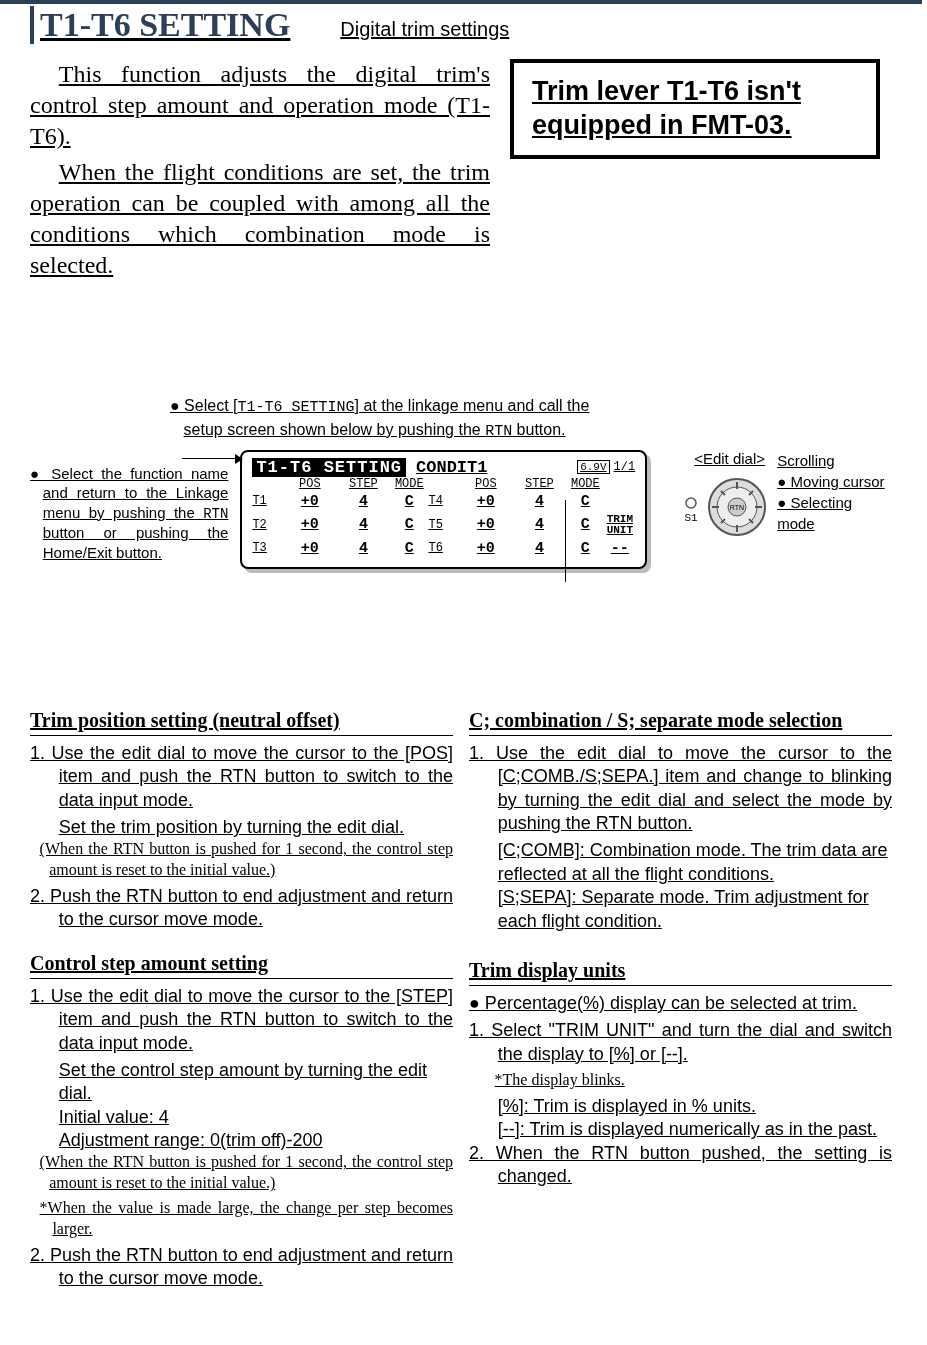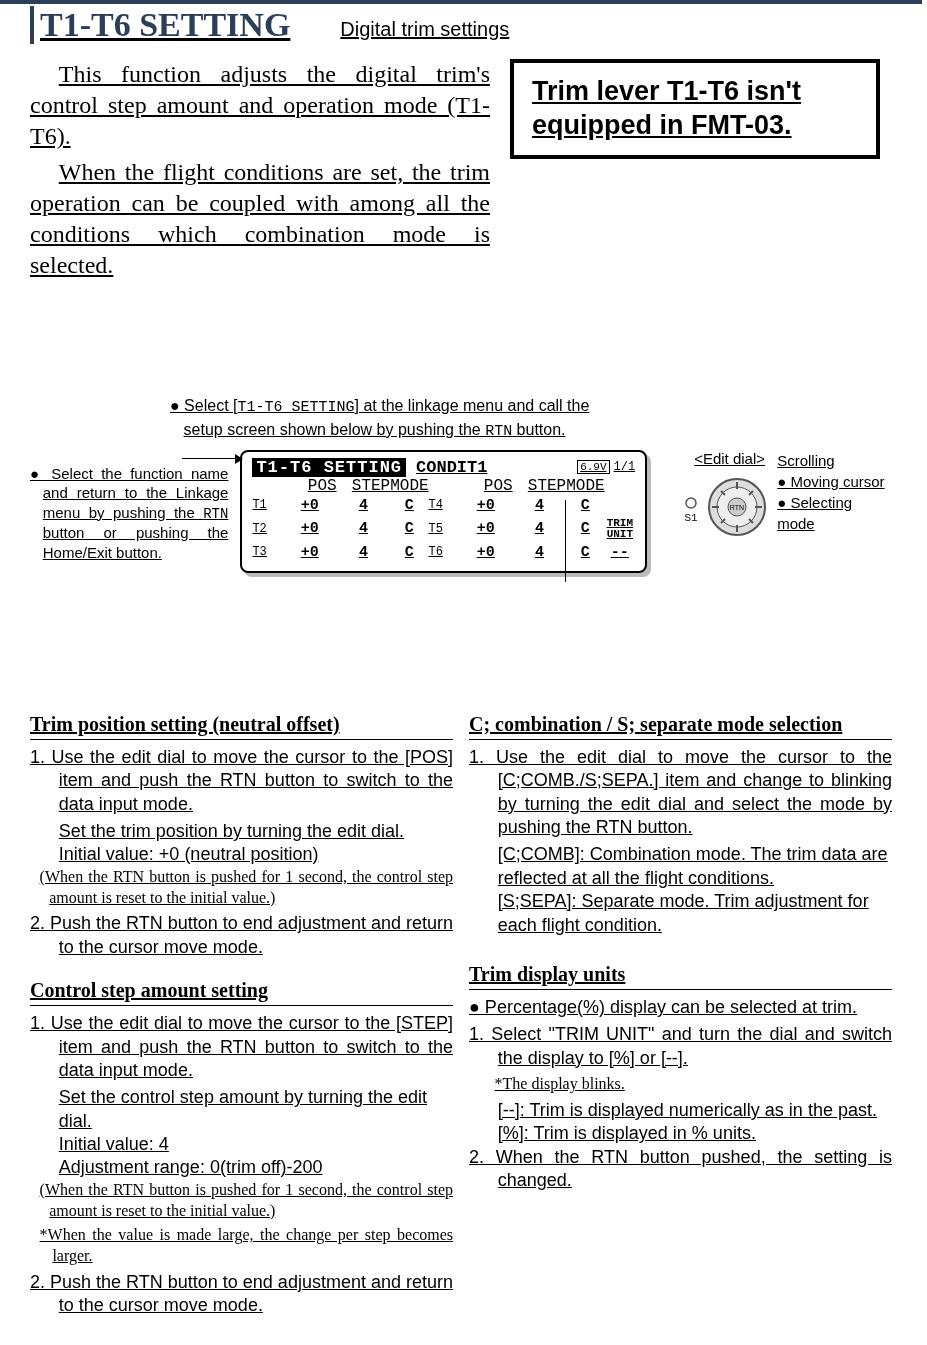--- a/index.html
+++ b/index.html
@@ -97,21 +97,21 @@
     background: #fff;
     box-shadow: 4px 4px 0 #bbb;
     position: relative;
   }
   .lcd .l-line { display: flex; align-items: center; }
   .lcd .hdr { background: #000; color: #fff; padding: 0 4px; font-weight: bold; font-size: 17px; letter-spacing: 1px; }
   .lcd .hdr2 { font-weight: bold; margin-left: 10px; font-size: 17px; }
   .lcd .batt { border: 1px solid #000; font-size: 11px; padding: 0 2px; margin-left: auto; }
   .lcd .page-ind { font-size: 12px; margin-left: 4px; }
   .lcd table { border-collapse: collapse; width: 100%; font-size: 15px; table-layout: fixed; }
-  .lcd th { font-size: 16px; font-weight: normal; text-align: right; padding: 0; }
+  .lcd th { font-size: 12px; font-weight: normal; text-align: center; padding: 0; }
   .lcd td { text-align: center; padding: 2px 0; font-weight: bold; }
   .lcd .tlab { font-size: 12px; font-weight: normal; text-align: left; }
   .lcd .trim-unit { font-size: 11px; line-height: 1; text-align: center; }
   .lcd-pointer-top {
     position: absolute;
     left: -60px; top: 6px; width: 60px; height: 12px;
     border-top: 1px solid #000;
   }
   .lcd-pointer-top::after { content:""; position:absolute; right:-1px; top:-5px; width:0; height:0; border-left:8px solid #000; border-top:5px solid transparent; border-bottom:5px solid transparent; }
   .dial-area {
@@ -293,21 +293,20 @@
     </div>
   </div>
 
   <div class="vline1"></div>
 
   <div class="columns">
     <div class="col">
       <div class="sec-h">Trim position setting (neutral offset)</div>
       <div class="li">1. Use the edit dial to move the cursor to the [POS] item and push the RTN button to switch to the data input mode.</div>
       <div class="sub">Set the trim position by turning the edit dial.</div>
-      <div class="sub">Initial value: +0 (neutral position)</div>
       <div class="note">(When the RTN button is pushed for 1 second, the control step amount is reset to the initial value.)</div>
       <div class="li">2. Push the RTN button to end adjustment and return to the cursor move mode.</div>
 
       <div class="sec-h" style="margin-top:18px">Control step amount setting</div>
       <div class="li">1. Use the edit dial to move the cursor to the [STEP] item and push the RTN button to switch to the data input mode.</div>
       <div class="sub">Set the control step amount by turning the edit dial.</div>
       <div class="sub">Initial value: 4</div>
       <div class="sub">Adjustment range: 0(trim off)-200</div>
       <div class="note">(When the RTN button is pushed for 1 second, the control step amount is reset to the initial value.)</div>
       <div class="note2">*When the value is made large, the change per step becomes larger.</div>
@@ -317,22 +316,22 @@
     <div class="col">
       <div class="sec-h">C; combination / S; separate mode selection</div>
       <div class="li">1. Use the edit dial to move the cursor to the [C;COMB./S;SEPA.] item and change to blinking by turning the edit dial and select the mode by pushing the RTN button.</div>
       <div class="sub">[C;COMB]: Combination mode. The trim data are reflected at all the flight conditions.</div>
       <div class="sub">[S;SEPA]: Separate mode. Trim adjustment for each flight condition.</div>
 
       <div class="sec-h" style="margin-top:24px">Trim display units</div>
       <div class="bul">● Percentage(%) display can be selected at trim.</div>
       <div class="li">1. Select "TRIM UNIT" and turn the dial and switch the display to [%] or [--].</div>
       <div class="note2" style="padding-left:1.6em;text-indent:0">*The display blinks.</div>
+      <div class="sub">[%]: Trim is displayed in % units.</div>
       <div class="sub">[--]: Trim is displayed numerically as in the past.</div>
-      <div class="sub">[%]: Trim is displayed in % units.</div>
       <div class="li">2. When the RTN button pushed, the setting is changed.</div>
     </div>
   </div>
 
   <div class="footer">
     <span class="pn">66</span>
     <span class="ft">&lt;Functions of Linkage Menu&gt;</span>
   </div>
 </div>
 

